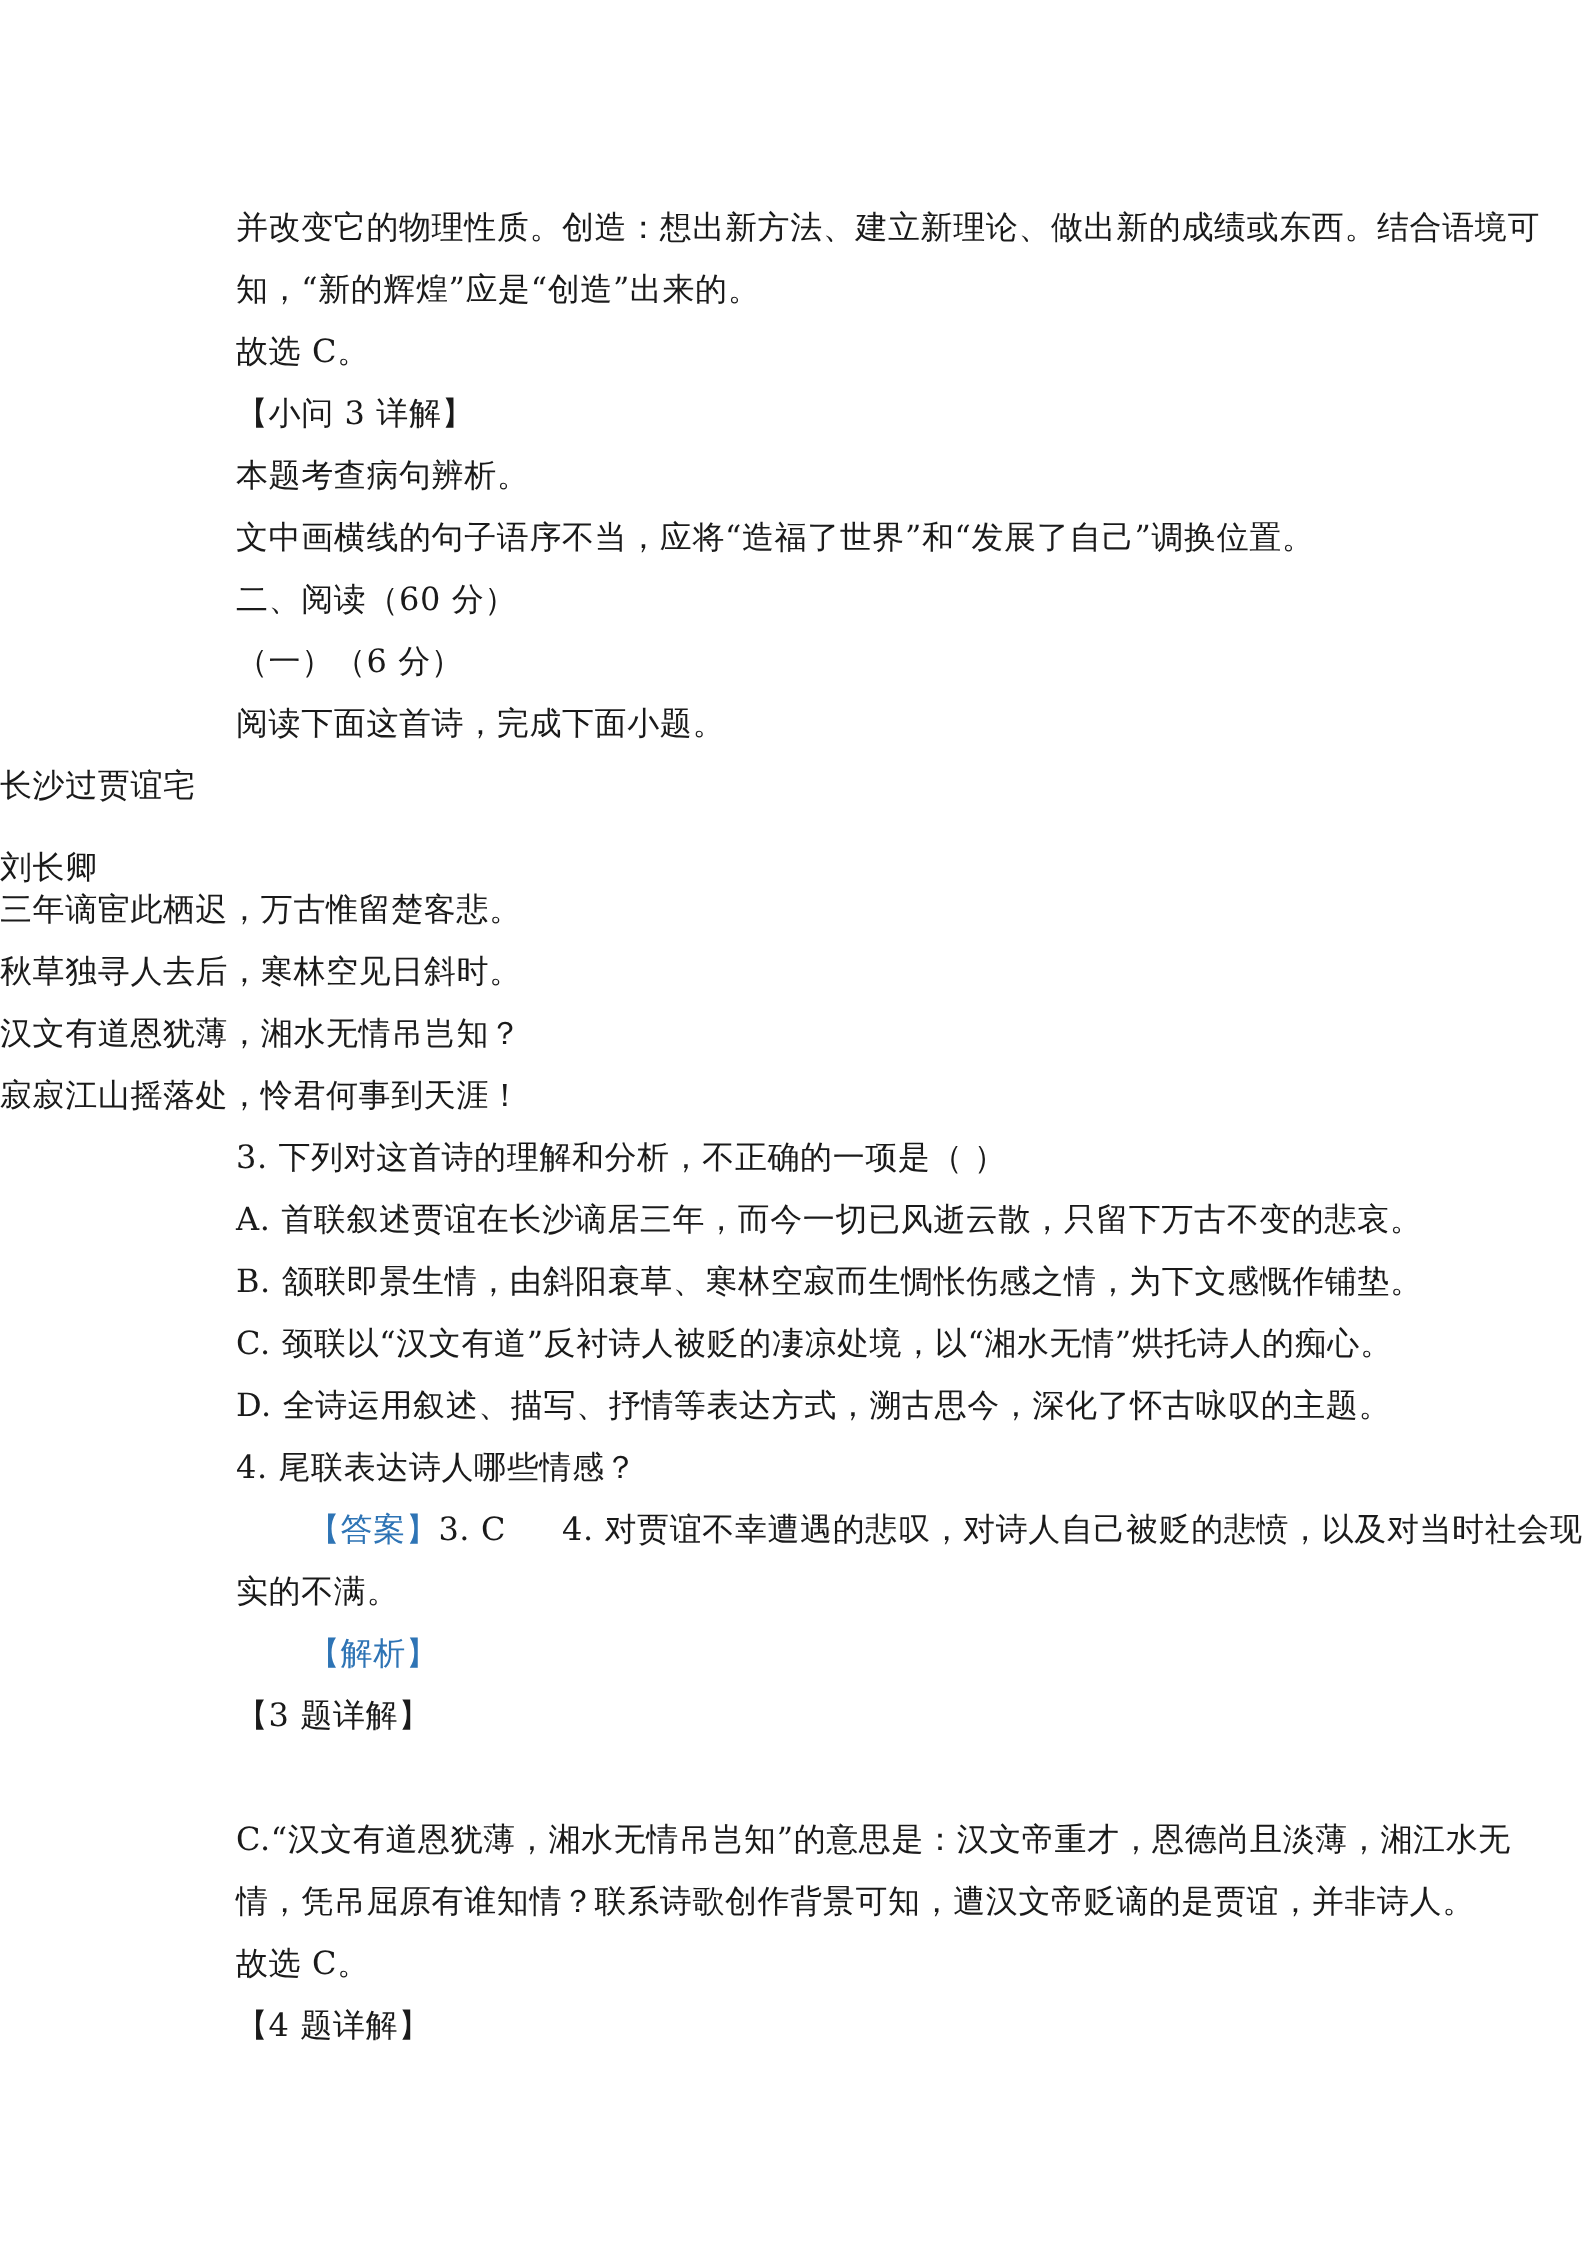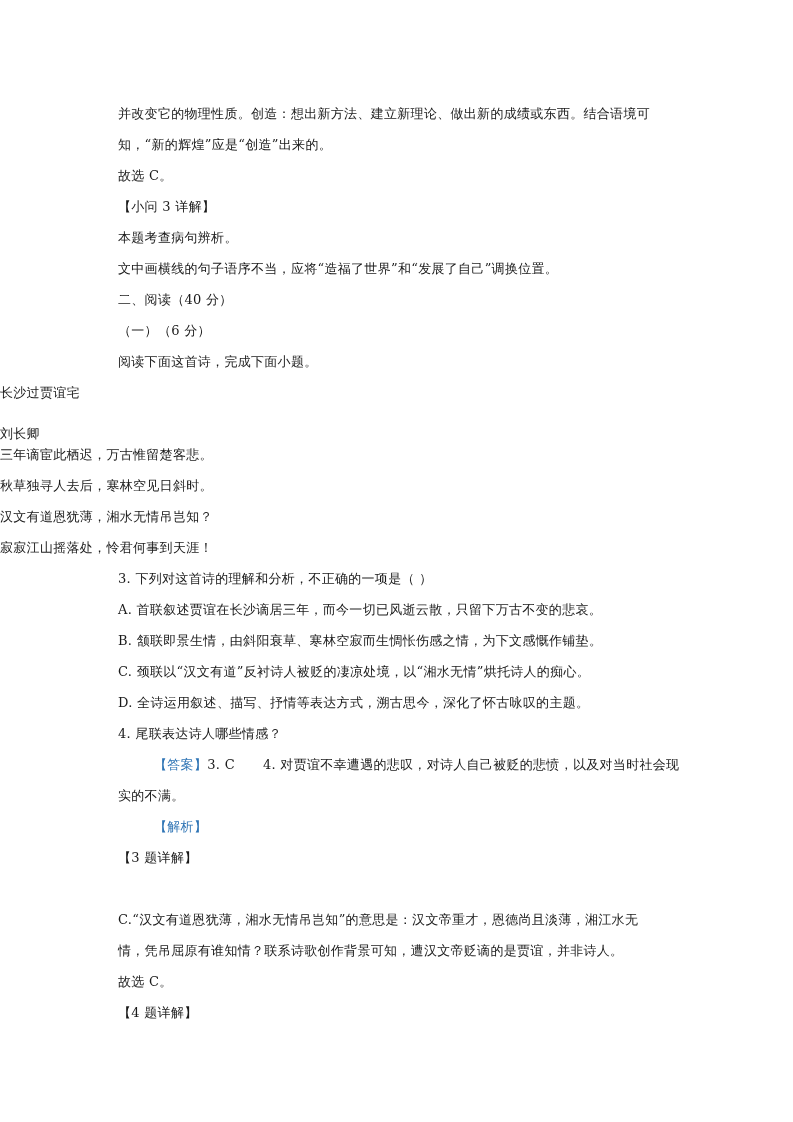--- a/index.html
+++ b/index.html
@@ -1,34 +1,34 @@
 <!DOCTYPE html>
 <html><head>
 <meta charset="utf-8">
 <style>
   html, body { margin: 0; padding: 0; background: #ffffff; }
   body { width: 793px; height: 1122px; position: relative; overflow: hidden;
          font-family: "DejaVu Serif", "Liberation Serif", serif; color: #1a1a1a; }
   .page { position: absolute; left: 0; top: 0; width: 793px; height: 1122px; }
-  .line { position: absolute; left: 118px; font-size: 13px; line-height: 20px; white-space: nowrap; letter-spacing: 0.3px; }
+  .line { position: absolute; left: 118px; font-size: 16px; line-height: 20px; white-space: nowrap; letter-spacing: 0.3px; }
   .center { left: 0; width: 793px; text-align: left; }
   .blue { color: #2e74b5; margin-left: 36px; }
   .gap { display: inline-block; width: 28px; }
 </style>
 </head>
 <body>
 
 <div class="page">
   <div class="line" style="top:104px">并改变它的物理性质。创造：想出新方法、建立新理论、做出新的成绩或东西。结合语境可</div>
   <div class="line" style="top:135px">知，“新的辉煌”应是“创造”出来的。</div>
   <div class="line" style="top:166px">故选 C。</div>
   <div class="line" style="top:197px">【小问 3 详解】</div>
   <div class="line" style="top:228px">本题考查病句辨析。</div>
   <div class="line" style="top:259px">文中画横线的句子语序不当，应将“造福了世界”和“发展了自己”调换位置。</div>
-  <div class="line" style="top:290px">二、阅读（40 分）</div>
+  <div class="line" style="top:290px">二、阅读（60 分）</div>
   <div class="line" style="top:321px">（一）（6 分）</div>
   <div class="line" style="top:352px">阅读下面这首诗，完成下面小题。</div>
 
   <div class="line center" style="top:383px">长沙过贾谊宅</div>
   <div class="line center" style="top:424px">刘长卿</div>
   <div class="line center" style="top:445px">三年谪宦此栖迟，万古惟留楚客悲。</div>
   <div class="line center" style="top:507px">汉文有道恩犹薄，湘水无情吊岂知？</div>
   <div class="line center" style="top:476px">秋草独寻人去后，寒林空见日斜时。</div>
   <div class="line center" style="top:538px">寂寂江山摇落处，怜君何事到天涯！</div>
 

